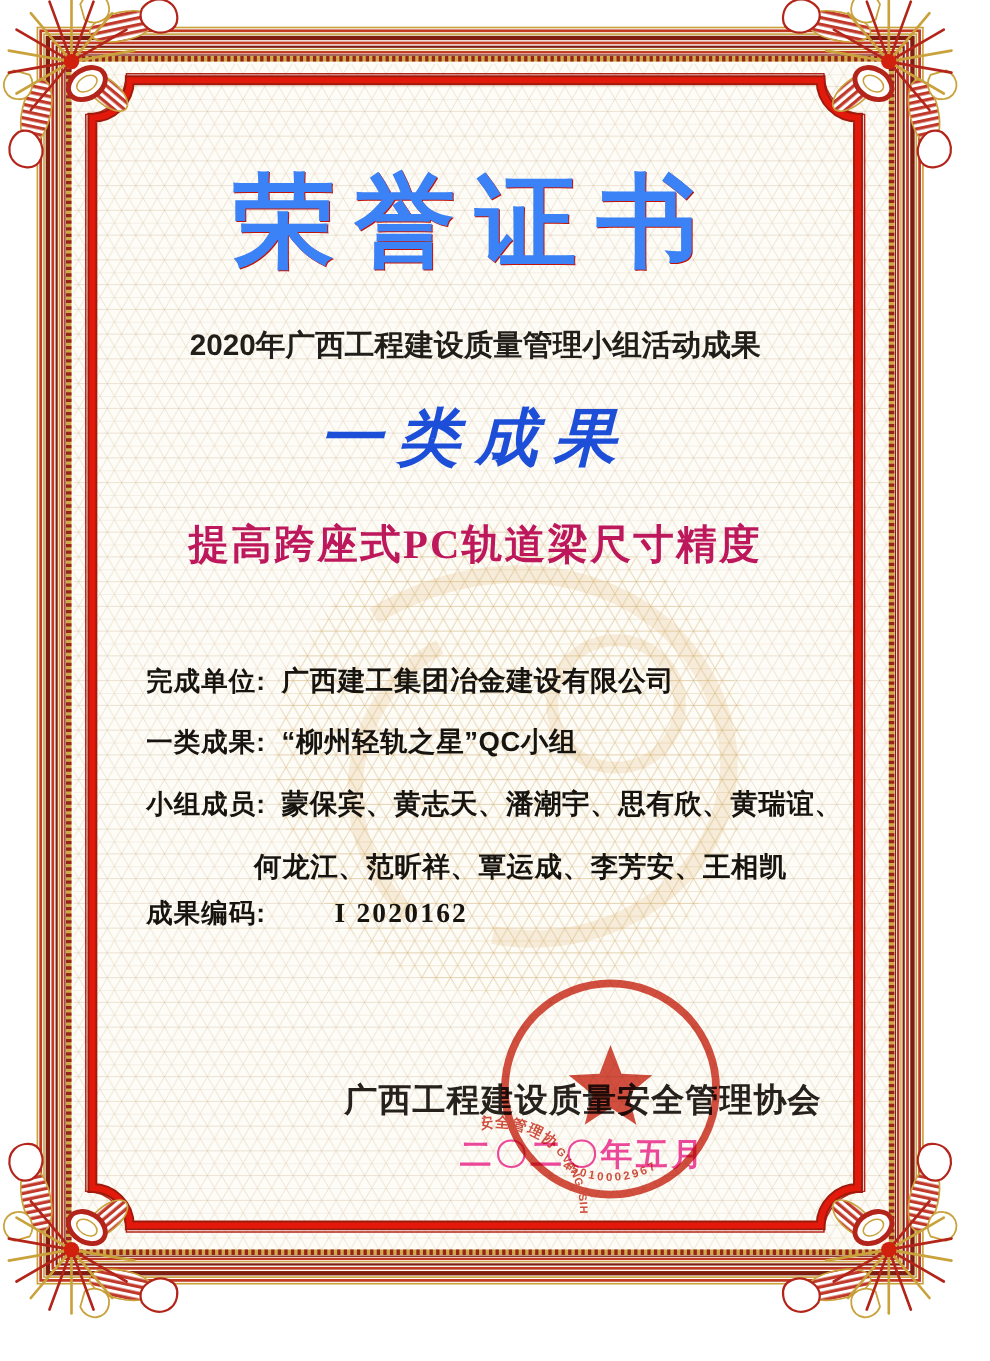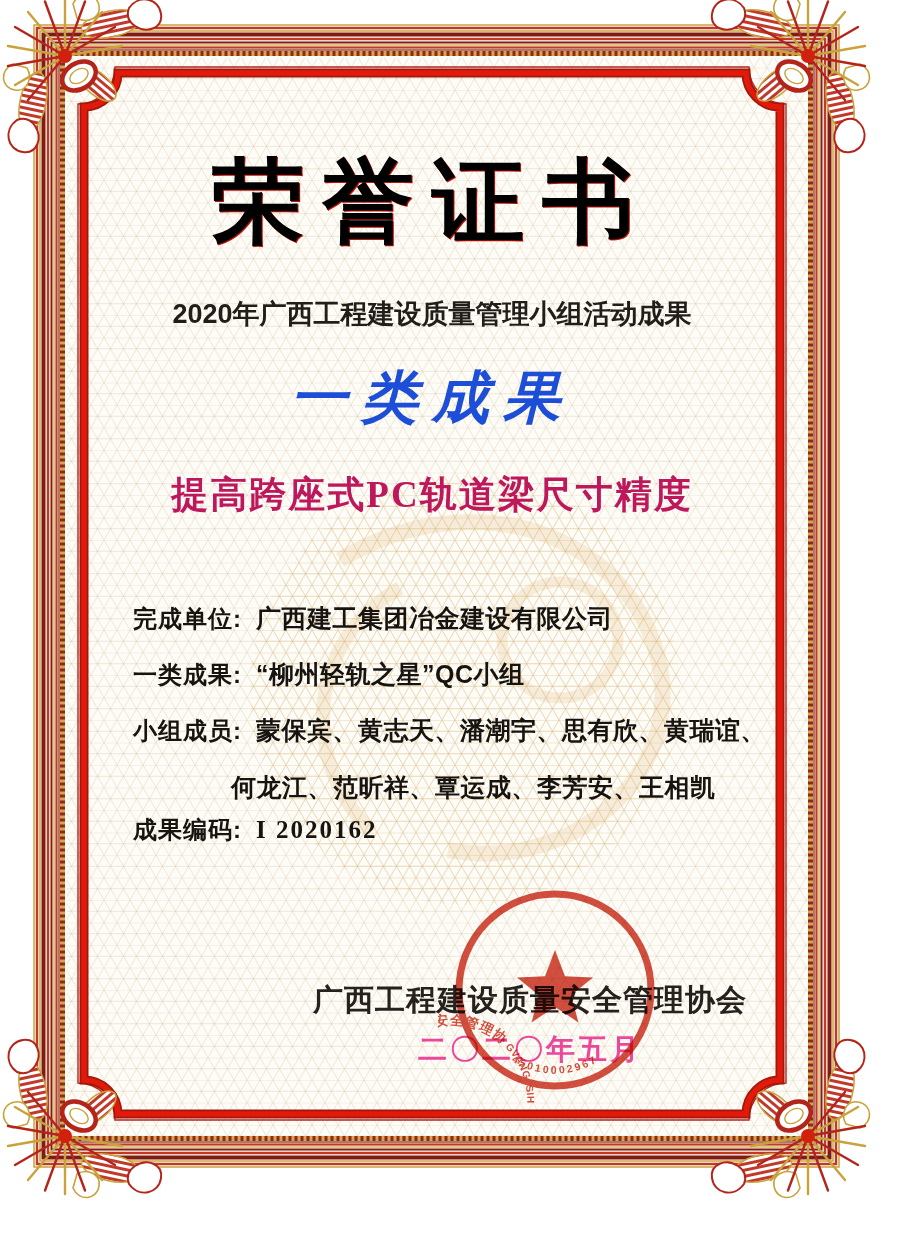--- a/index.html
+++ b/index.html
@@ -5,42 +5,42 @@
   html,body{margin:0;padding:0;background:#ffffff;}
   .page{
     position:relative;width:900px;height:1237px;background:#ffffff;
     overflow:hidden;font-family:"Liberation Sans","DejaVu Sans",sans-serif;
   }
   .layer{position:absolute;left:0;top:0;}
   .txt{position:absolute;white-space:nowrap;}
   .center-band{left:92px;width:680px;text-align:center;}
   .cert-title{
     top:140px;font-family:"Liberation Serif","DejaVu Serif",serif;
-    font-size:92px;font-weight:900;color:#000000;letter-spacing:18px;
+    font-size:92px;font-weight:900;color:#3b82f6;letter-spacing:18px;
     text-shadow:1px 1px 0 #c21208;
   }
   .event-line{
     top:296px;font-size:27px;font-weight:700;color:#211d19;letter-spacing:0px;
   }
   .award-grade{
     top:360px;font-family:"Liberation Serif","DejaVu Serif",serif;
     font-size:57px;font-weight:900;font-style:italic;color:#1d4ed8;letter-spacing:14px;
   }
   .project-name{
     top:470px;font-family:"Liberation Serif","DejaVu Serif",serif;
     font-size:37px;font-weight:600;color:#be185d;letter-spacing:2px;
   }
   .field-row{position:absolute;left:133px;display:flex;align-items:baseline;}
   .field-label{font-size:24px;font-weight:800;color:#17130f;letter-spacing:1px;}
   .field-value{font-size:25px;font-weight:800;color:#17130f;margin-left:14px;letter-spacing:0.5px;}
   .row-unit{top:602px;}
   .row-group{top:658px;}
   .row-members{top:714px;}
   .row-members2{top:771px;left:231px;}
-  .row-code{top:814px;}
+  .row-code{top:814px;gap:48px;}
   .code-value{font-family:"Liberation Serif","DejaVu Serif",serif;letter-spacing:2px;}
   .issuer{
     left:240px;width:580px;text-align:center;top:980px;
     font-size:30px;font-weight:800;color:#26211c;letter-spacing:1px;
   }
   .issue-date{
     left:240px;width:580px;text-align:center;top:1030px;
     font-size:29px;font-weight:800;color:#ec4899;letter-spacing:3px;
   }
   .seal-svg{position:absolute;left:438px;top:873px;mix-blend-mode:multiply;opacity:0.88;}

